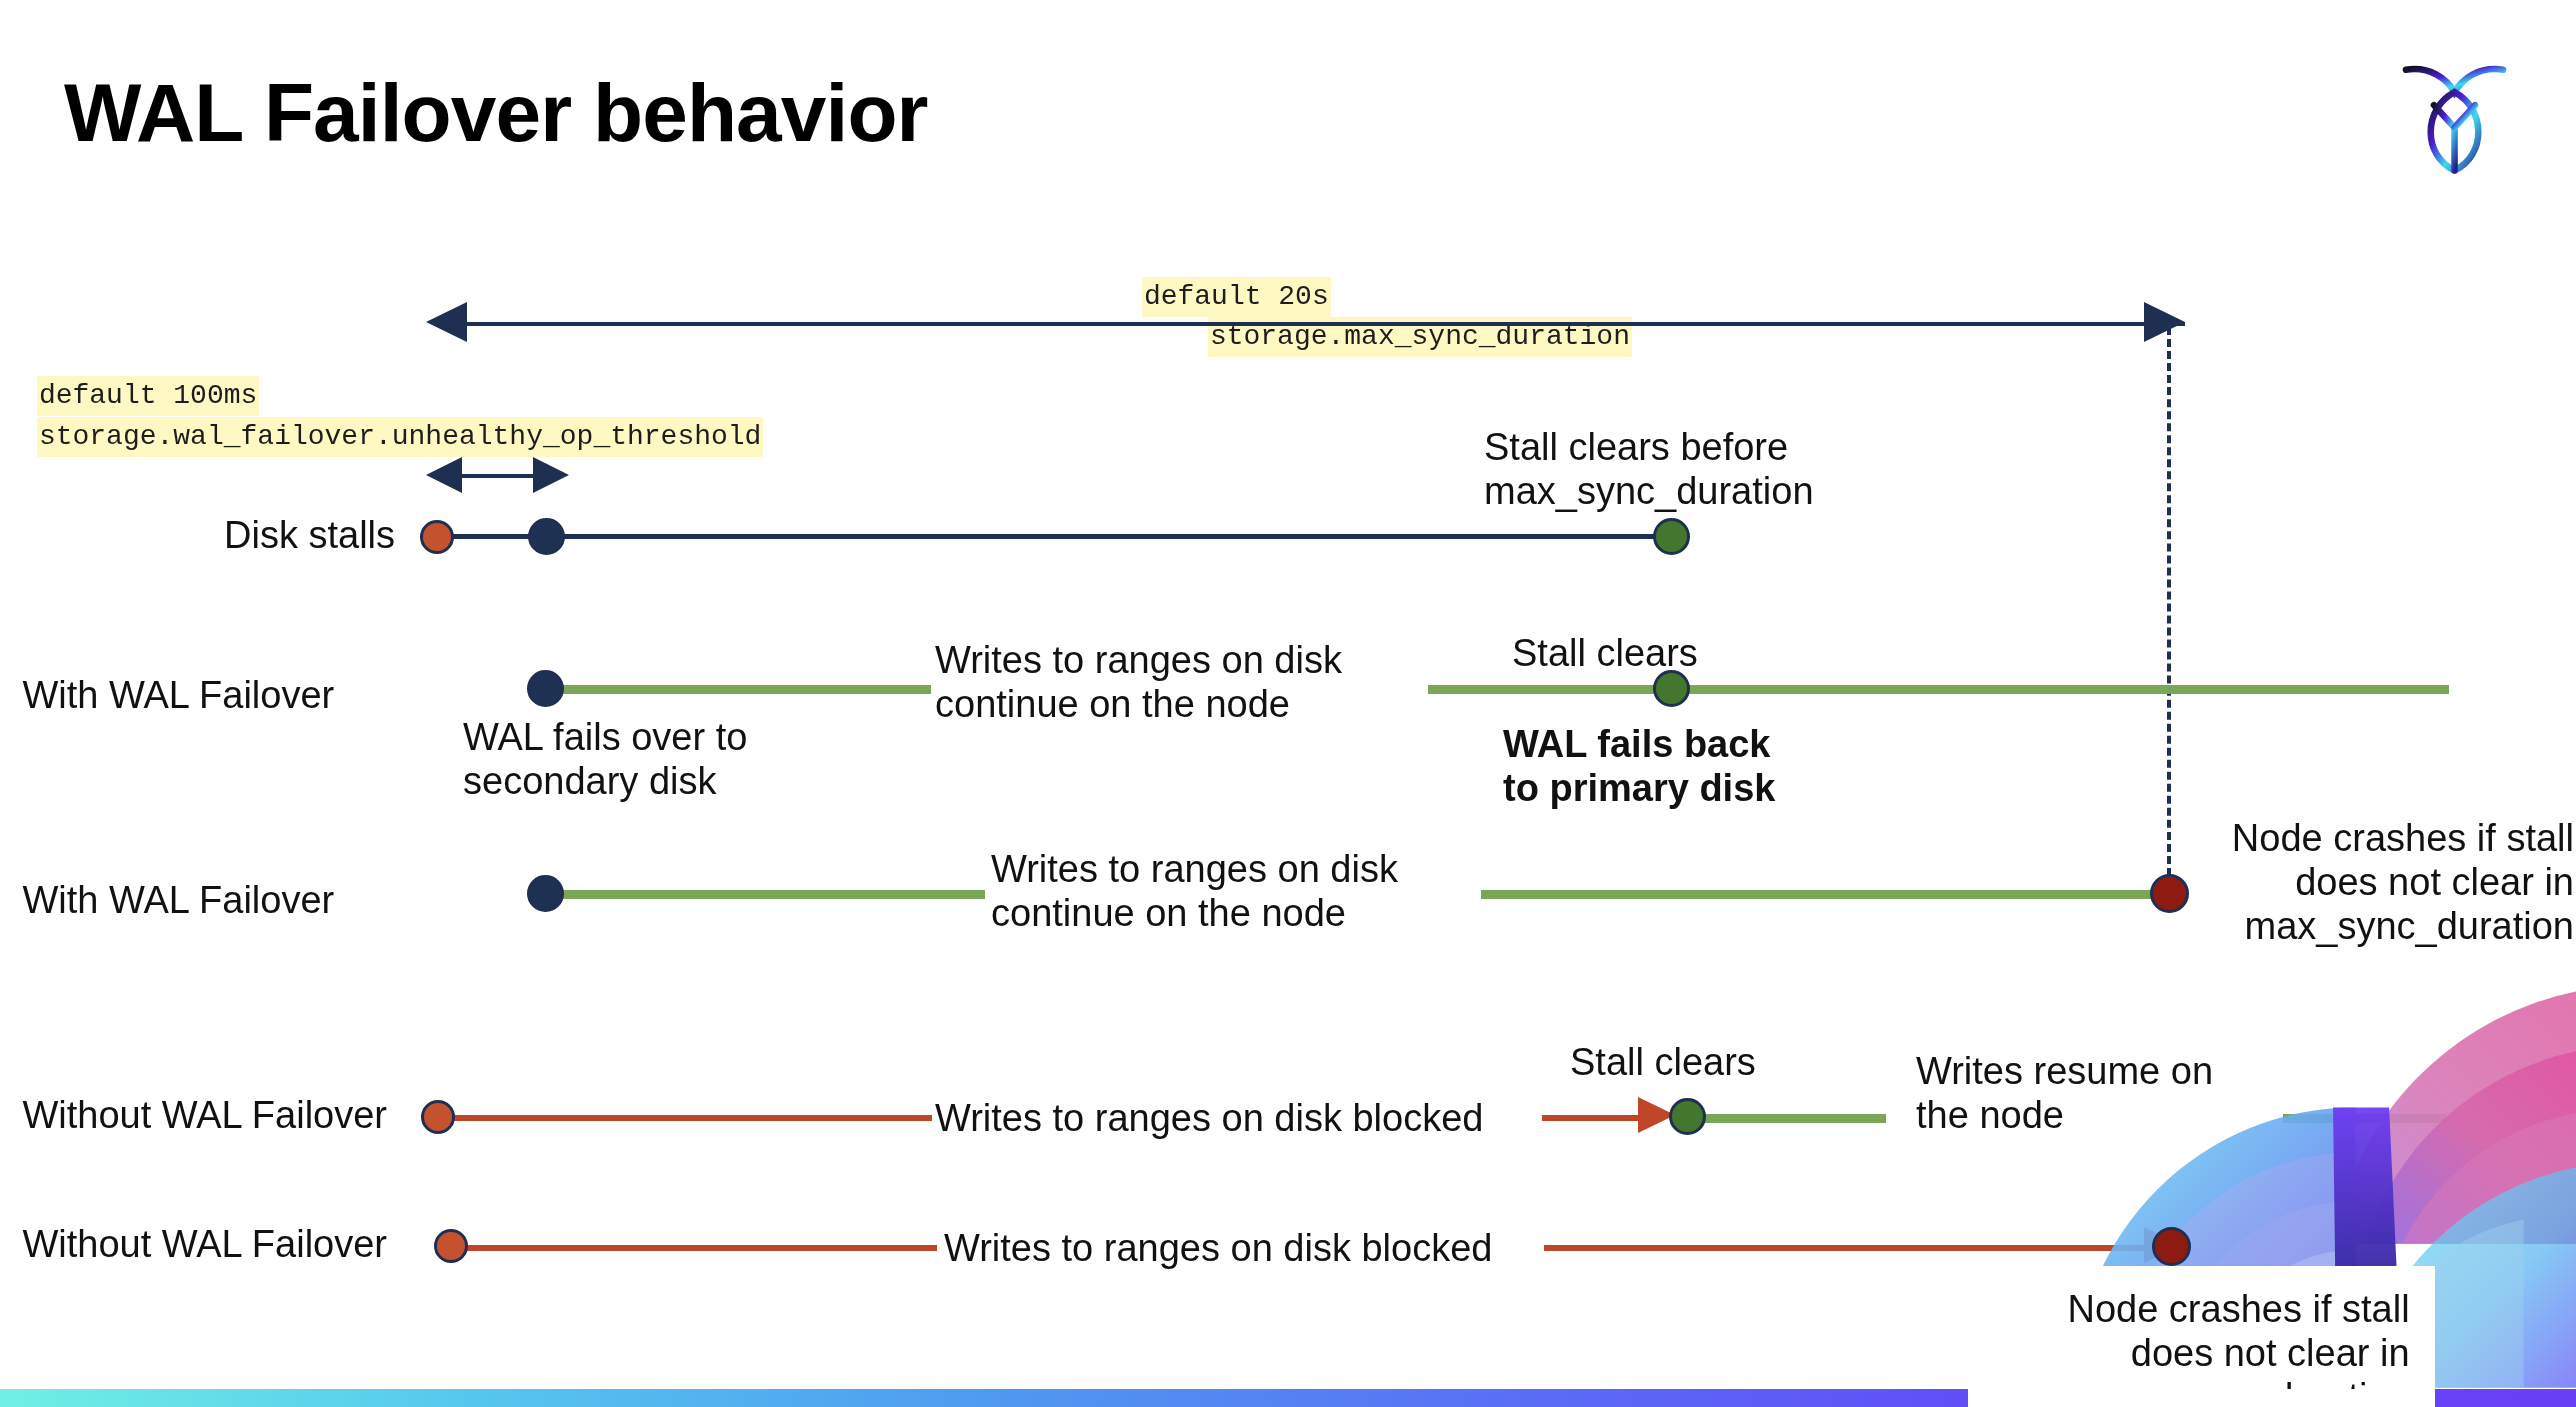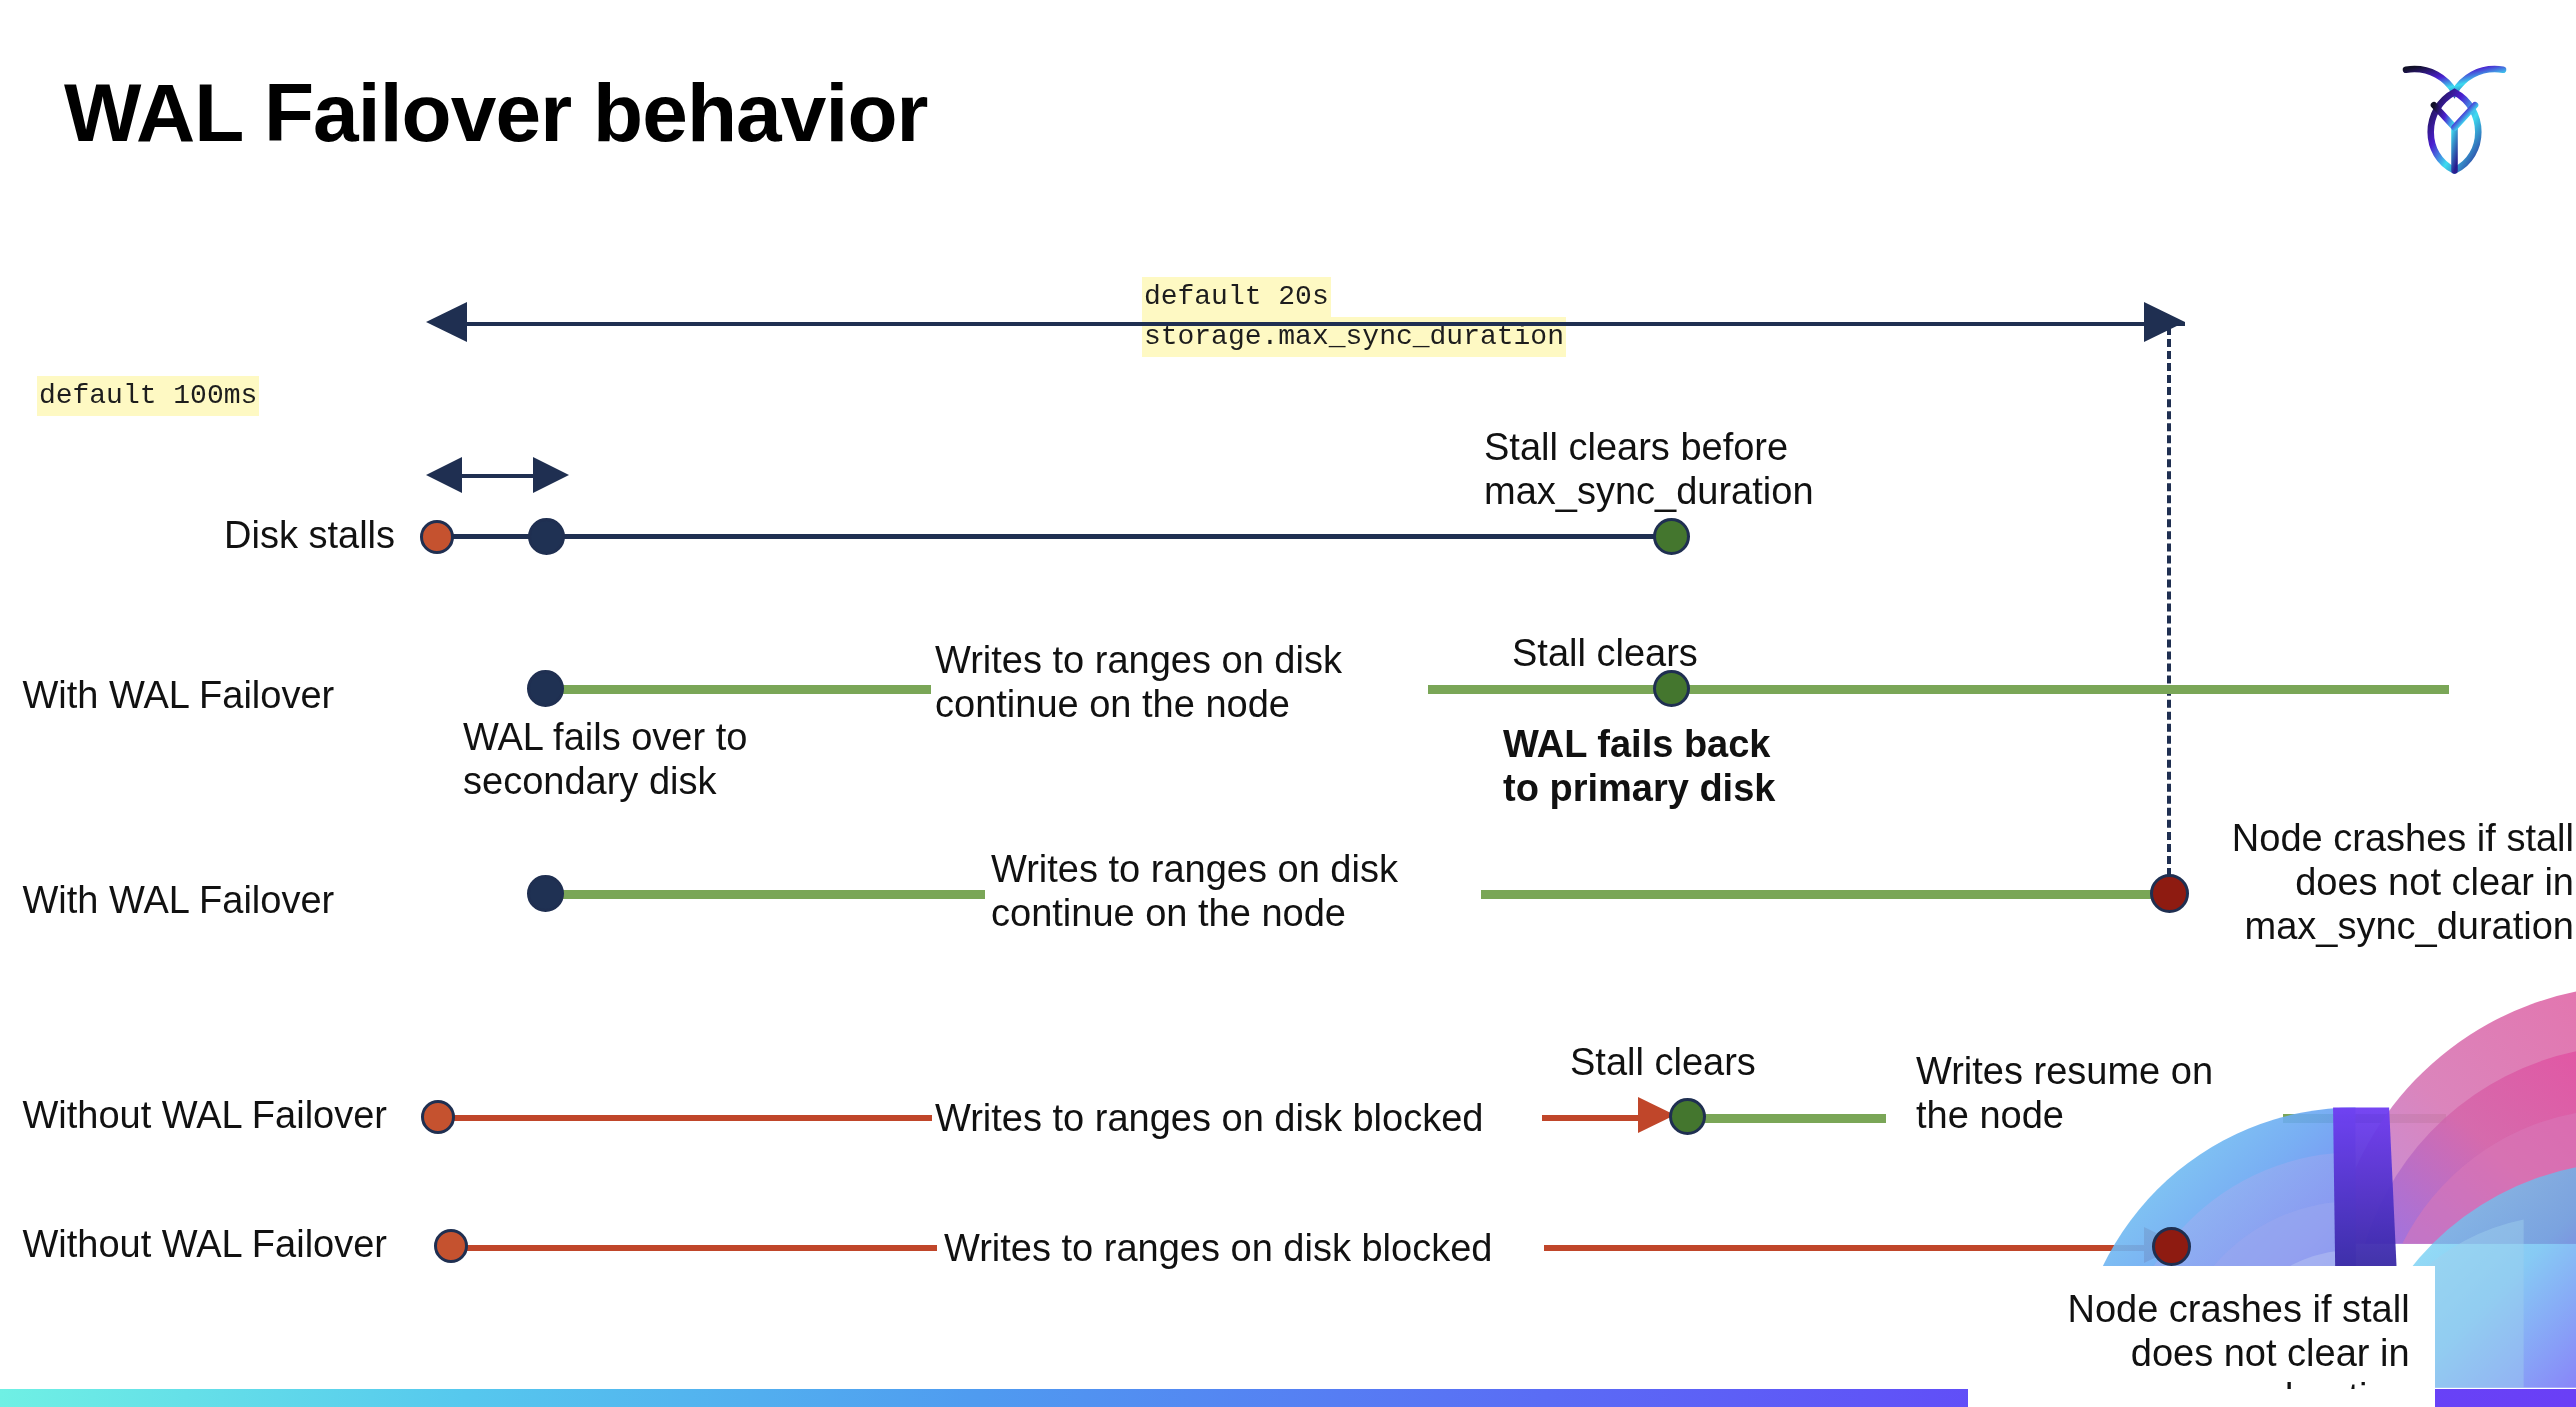--- a/index.html
+++ b/index.html
@@ -108,29 +108,30 @@
       <g fill="none" stroke="url(#lg)" stroke-width="7" stroke-linecap="round">
         <path d="M18 20 C44 16 62 30 70 44 C78 30 96 16 122 20"></path>
         <path d="M70 44 C104 62 104 112 70 128 C36 112 36 62 70 44 Z"></path>
         <path d="M70 128 L70 82 L48 58"></path>
         <path d="M70 82 L92 58"></path>
       </g>
     </svg>
   </div>
 
   <div class="code" style="left:1142px;top:254px;">default 20s</div>
-  <div class="code" style="left:1142px;top:294px;">storage.max_sync_duration</div>
+  <div class="code" style="left:1208px;top:294px;">storage.max_sync_duration</div>
 
   <div class="hline navy-line" style="left:465px;top:299px;width:1720px;border-top-width:4.7px;"></div>
   <div class="arrow-l" style="left:426px;top:279px;"></div>
   <div class="arrow-r" style="left:2144px;top:279px;"></div>
 
   <div id="dashed"></div>
 
   <div class="code" style="left:37px;top:353px;">default 100ms</div>
+  <div class="code" style="left:37px;top:394px;">storage.wal_failover.unhealthy_op_threshold</div>
 
   <div class="hline navy-line" style="left:460px;top:451px;width:79px;border-top-width:4.7px;"></div>
   <div class="arrow-l sm" style="left:426px;top:434px;"></div>
   <div class="arrow-r sm" style="left:533px;top:434px;"></div>
 
   <div class="rowlabel" style="left:224px;top:491px;">Disk stalls</div>
 
   <div class="hline navy-line" style="left:439px;top:511px;width:1234px;border-top-width:5.6px;"></div>
   <div class="dot dot-orange" style="left:420px;top:497px;width:34px;height:34px;"></div>
   <div class="dot dot-navy" style="left:528px;top:495px;width:37px;height:37px;"></div>

